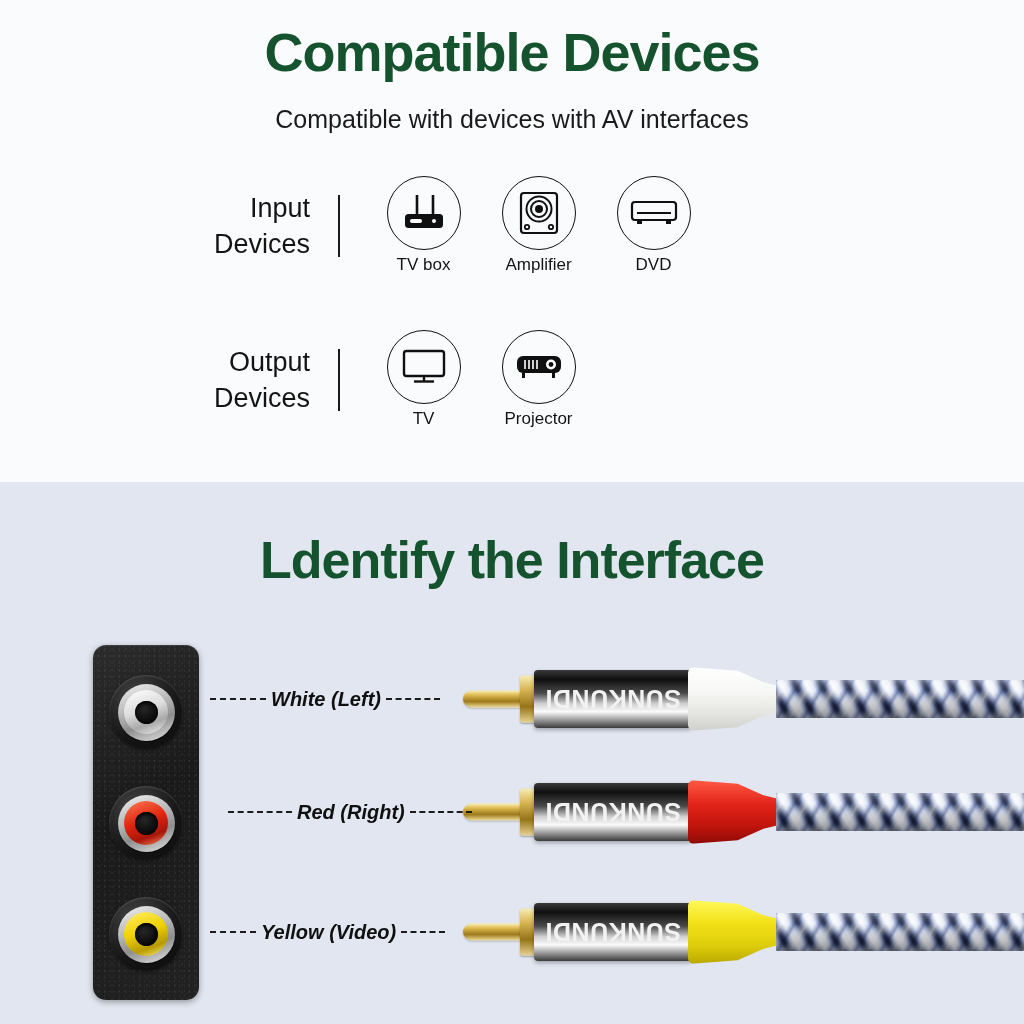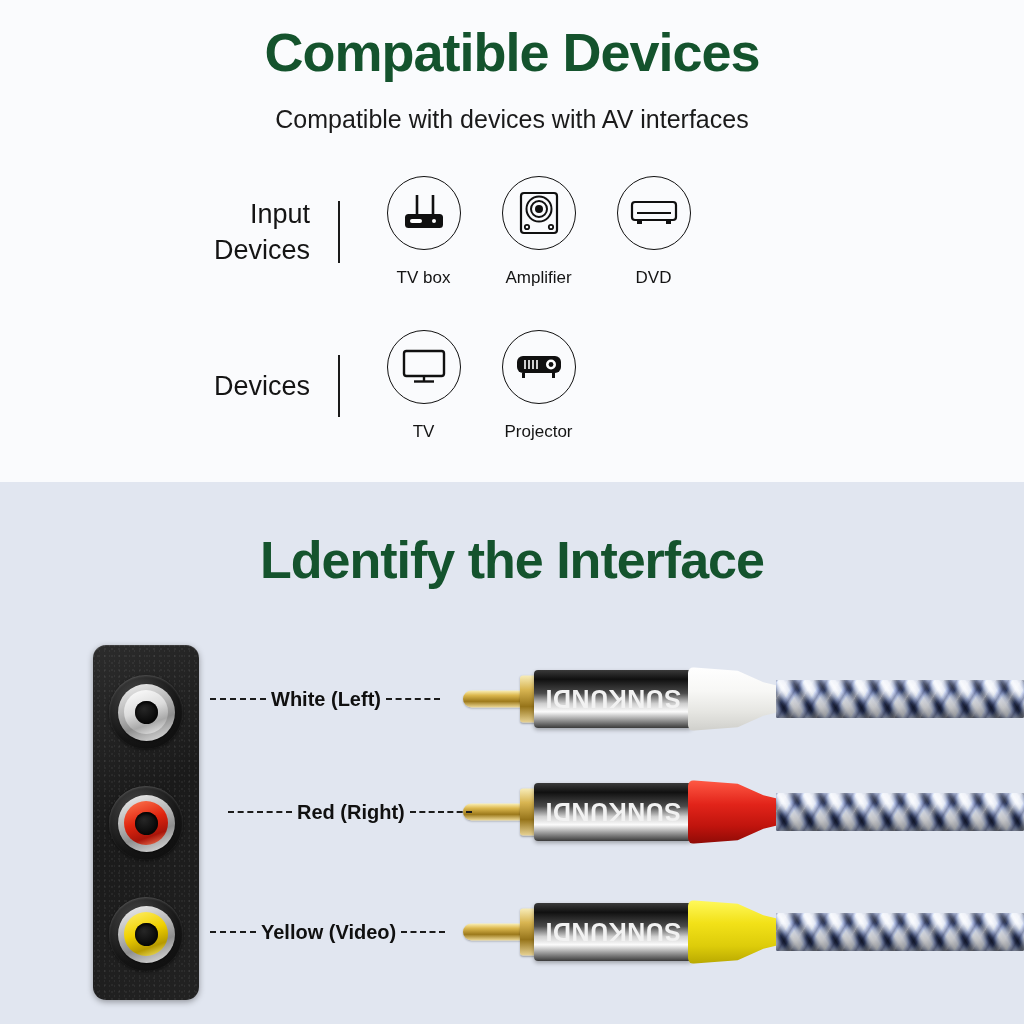--- a/index.html
+++ b/index.html
@@ -36,21 +36,21 @@
     color:#141414;font-weight:300;padding-right:28px;
   }
   .grp-divider{width:2px;height:62px;background:#1a1a1a;margin-right:26px;}
 
   .dev{width:115px;display:flex;flex-direction:column;align-items:center;}
   .dev-circle{
     width:74px;height:74px;border-radius:50%;
     border:1.6px solid #101010;display:flex;align-items:center;justify-content:center;
     box-sizing:border-box;
   }
-  .dev-name{margin-top:18px;font-size:17px;color:#141414;font-weight:400;white-space:nowrap;}
+  .dev-name{margin-top:5px;font-size:17px;color:#141414;font-weight:400;white-space:nowrap;}
 
   
   .panel{
     position:absolute;left:93px;top:645px;width:106px;height:355px;
     background:
       radial-gradient(circle at 30% 20%, rgba(255,255,255,.06) 0 1px, transparent 1px),
       radial-gradient(circle at 70% 60%, rgba(255,255,255,.05) 0 1px, transparent 1px),
       linear-gradient(145deg,#2c2c2c 0%,#1a1a1a 45%,#222 100%);
     background-size:5px 5px,7px 7px,100% 100%;
     border-radius:13px;
@@ -134,21 +134,21 @@
       repeating-linear-gradient(-58deg,
         rgba(255,255,255,.55) 0px,rgba(220,228,245,.35) 5px,rgba(40,50,78,.55) 11px,rgba(255,255,255,.45) 22px);
     background-blend-mode:overlay;
   }
   .braid::after{
     content:"";position:absolute;inset:0;
     background:linear-gradient(180deg,rgba(255,255,255,.30) 0%,rgba(255,255,255,.05) 28%,rgba(0,0,0,.22) 72%,rgba(0,0,0,.42) 100%);
   }
 
   
-  .lead{position:absolute;height:30px;display:flex;align-items:center;}
+  .lead{position:absolute;height:30px;display:flex;align-items:center;font-style:italic;}
   .dash{flex:0 0 auto;height:0;border-top:2.5px dashed #1b1b1b;}
   .lead-text{
     font-size:20px;font-weight:bold;color:#101010;white-space:nowrap;padding:0 5px;
   }
 
   
   svg{display:block;}
 </style>
 </head>
 <body>
@@ -204,20 +204,21 @@
           <rect x="37" y="24" width="5" height="4" fill="#101010"></rect>
         </svg>
       </div>
       <div class="dev-name">DVD</div>
     </div>
 
   </div>
 
   <div class="dev-row row-output">
     <div class="grp-label">
+      <div>Output</div>
       <div>Devices</div>
     </div>
     <div class="grp-divider"></div>
 
     <div class="dev">
       <div class="dev-circle">
         <svg width="48" height="40" viewBox="0 0 48 40">
           <rect x="4" y="4" width="40" height="25" rx="2.5" fill="none" stroke="#101010" stroke-width="2.4"></rect>
           <line x1="24" y1="29" x2="24" y2="34" stroke="#101010" stroke-width="2.4"></line>
           <line x1="14" y1="34.5" x2="34" y2="34.5" stroke="#101010" stroke-width="2.4"></line>

